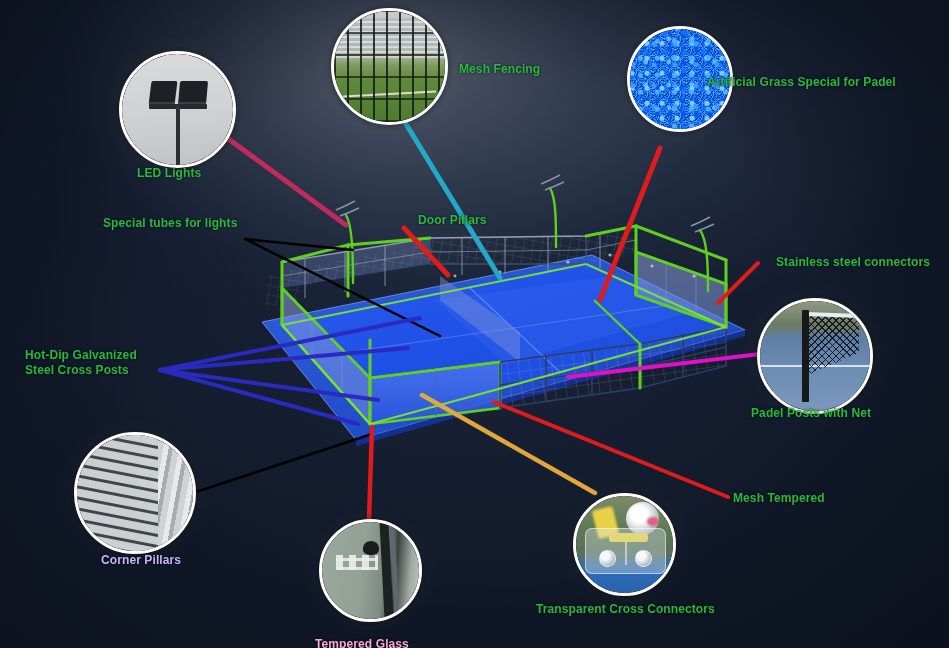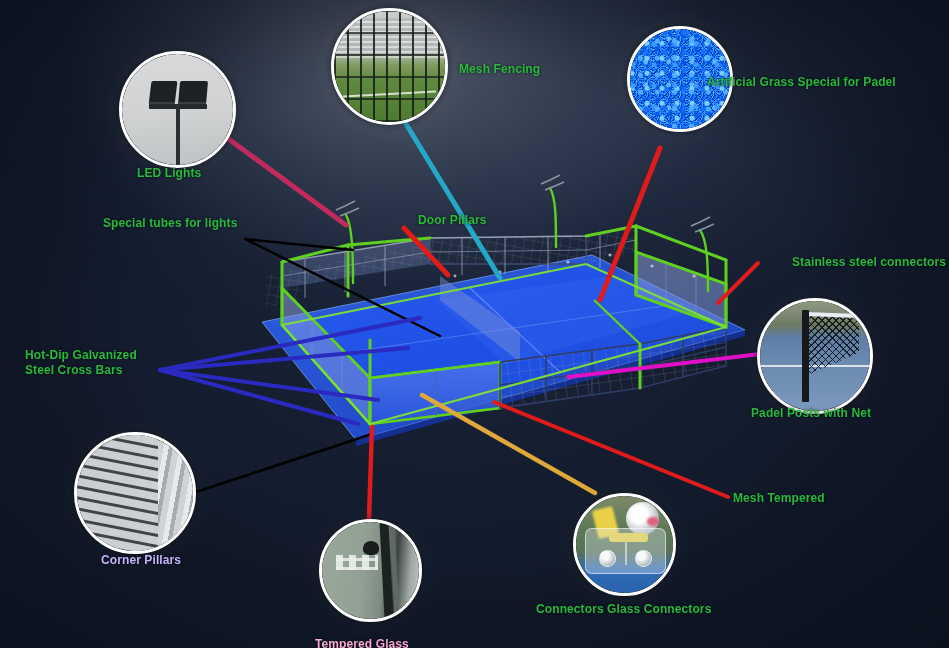--- a/index.html
+++ b/index.html
@@ -345,23 +345,23 @@
       </div>
     </div>
   </div>
 
   <div id="labels">
       <div class="lbl" style="left: 137px; top: 166px; color: rgb(40, 185, 60);">LED Lights</div>
       <div class="lbl" style="left: 459px; top: 62px; color: rgb(40, 185, 60);">Mesh Fencing</div>
       <div class="lbl" style="left: 707px; top: 75px; color: rgb(40, 185, 60);">Artificial Grass Special for Padel</div>
       <div class="lbl" style="left: 103px; top: 216px; color: rgb(40, 185, 60);">Special tubes for lights</div>
       <div class="lbl" style="left: 378px; top: 213px; color: rgb(40, 185, 60); margin-left: 40px;">Door Pillars</div>
-      <div class="lbl" style="left: 792px; top: 255px; color: rgb(40, 185, 60);">Stainless steel connectors</div>
+      <div class="lbl" style="left: 776px; top: 255px; color: rgb(40, 185, 60);">Stainless steel connectors</div>
       <div class="lbl" style="left: 25px; top: 348px; color: rgb(40, 185, 60);">Hot-Dip Galvanized
-Steel Cross Bars</div>
+Steel Cross Posts</div>
       <div class="lbl" style="left: 751px; top: 406px; color: rgb(40, 185, 60);">Padel Posts with Net</div>
       <div class="lbl" style="left: 733px; top: 491px; color: rgb(40, 185, 60);">Mesh Tempered</div>
       <div class="lbl" style="left: 101px; top: 553px; color: #c4b5fd;">Corner Pillars</div>
       <div class="lbl" style="left: 315px; top: 637px; color: #f9a8d4;">Tempered Glass</div>
-      <div class="lbl" style="left: 536px; top: 602px; color: rgb(40, 185, 60);">Connectors Glass Connectors</div>
+      <div class="lbl" style="left: 536px; top: 602px; color: rgb(40, 185, 60);">Transparent Cross Connectors</div>
     </div>
 
 </div>
 
 </body></html>

